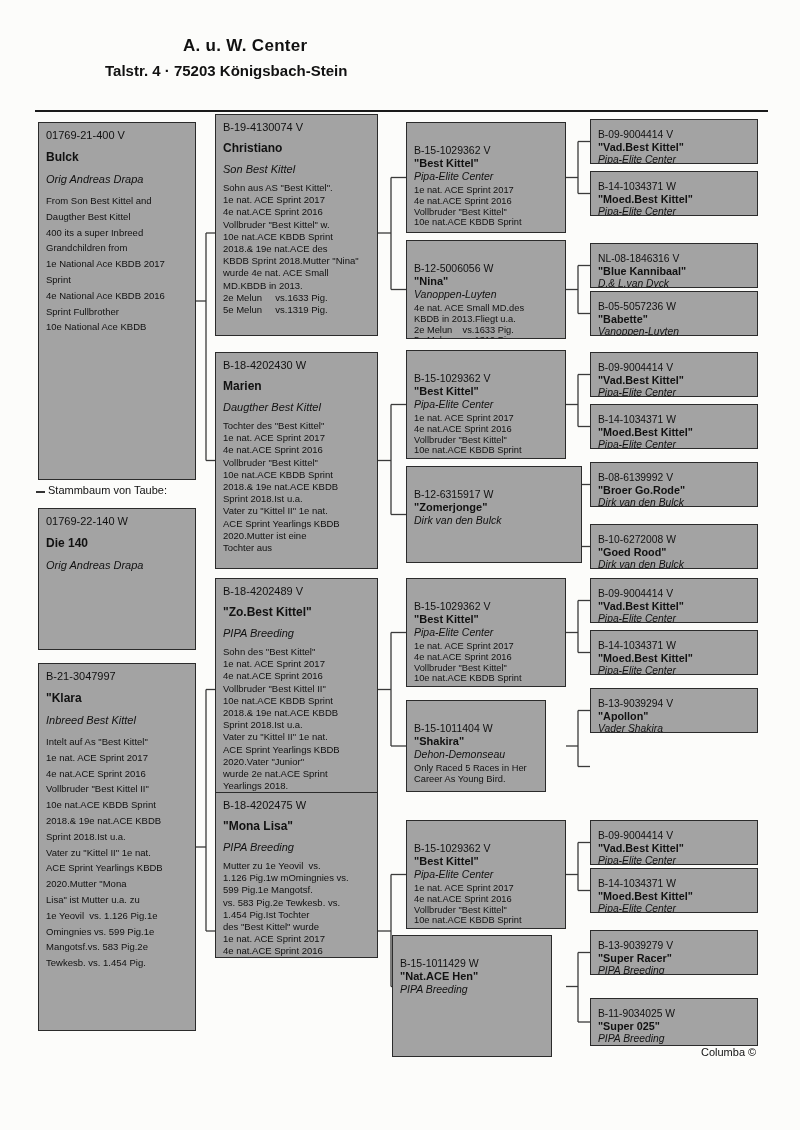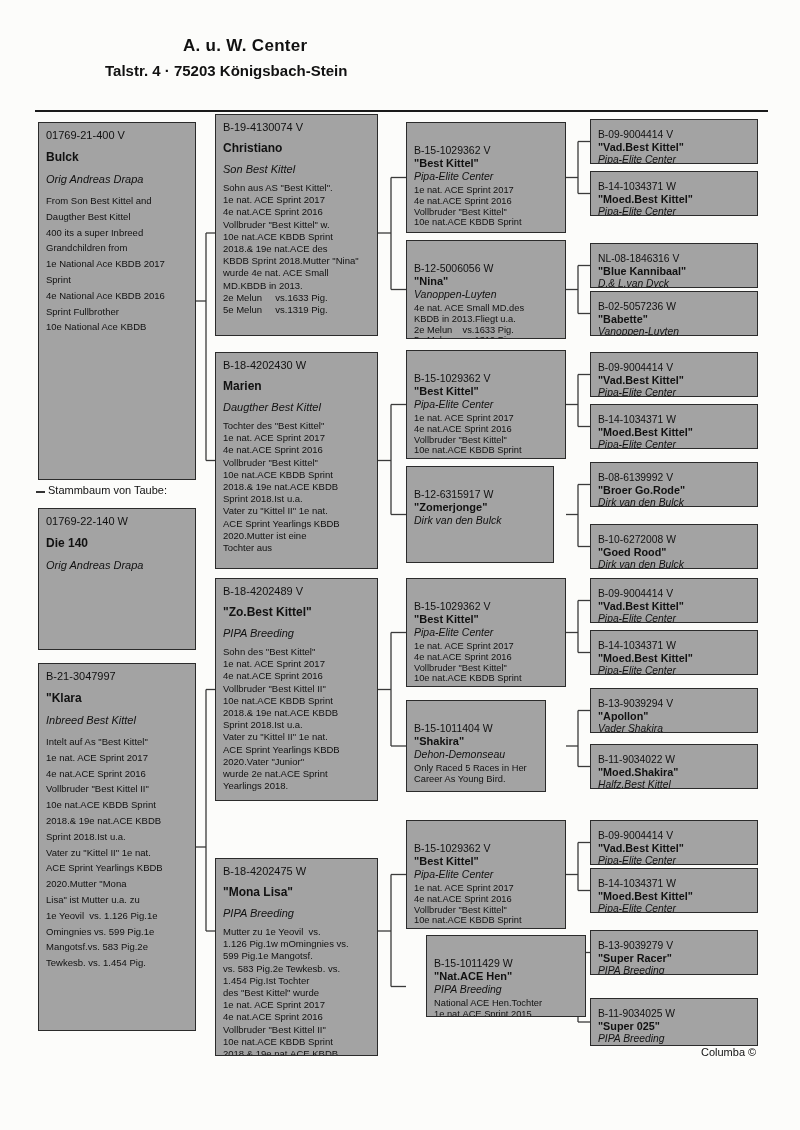--- a/index.html
+++ b/index.html
@@ -182,21 +182,21 @@
 Vollbruder "Best Kittel II"
 10e nat.ACE KBDB Sprint
 2018.&amp; 19e nat.ACE KBDB
 Sprint 2018.Ist u.a.
 Vater zu "Kittel II" 1e nat.
 ACE Sprint Yearlings KBDB
 2020.Vater "Junior"
 wurde 2e nat.ACE Sprint
 Yearlings 2018.</div>
   </div>
-  <div class="bx g2" id="bx-c2-3" style="left:215px;top:858px;width:163px;height:198px">
+  <div class="bx g2" id="bx-c2-3" style="left:215px;top:792px;width:163px;height:166px">
     <div class="ring">B-18-4202475 W</div>
     <div class="bname">"Mona Lisa"</div>
     <div class="strain">PIPA Breeding</div>
     <div class="bbody">Mutter zu 1e Yeovil  vs.
 1.126 Pig.1w mOmingnies vs.
 599 Pig.1e Mangotsf.
 vs. 583 Pig.2e Tewkesb. vs.
 1.454 Pig.Ist Tochter
 des "Best Kittel" wurde
 1e nat. ACE Sprint 2017
@@ -227,21 +227,21 @@
   </div>
   <div class="bx g3" id="bx-c3-2" style="left:406px;top:350px;width:160px;height:109px">
     <div class="ring">B-15-1029362 V</div>
     <div class="bname">"Best Kittel"</div>
     <div class="strain">Pipa-Elite Center</div>
     <div class="bbody">1e nat. ACE Sprint 2017
 4e nat.ACE Sprint 2016
 Vollbruder "Best Kittel"
 10e nat.ACE KBDB Sprint</div>
   </div>
-  <div class="bx g3" id="bx-c3-3" style="left:406px;top:466px;width:148px;height:97px">
+  <div class="bx g3" id="bx-c3-3" style="left:406px;top:466px;width:176px;height:97px">
     <div class="ring">B-12-6315917 W</div>
     <div class="bname">"Zomerjonge"</div>
     <div class="strain">Dirk van den Bulck</div>
   </div>
   <div class="bx g3" id="bx-c3-4" style="left:406px;top:578px;width:160px;height:109px">
     <div class="ring">B-15-1029362 V</div>
     <div class="bname">"Best Kittel"</div>
     <div class="strain">Pipa-Elite Center</div>
     <div class="bbody">1e nat. ACE Sprint 2017
 4e nat.ACE Sprint 2016
@@ -257,47 +257,43 @@
   </div>
   <div class="bx g3" id="bx-c3-6" style="left:406px;top:820px;width:160px;height:109px">
     <div class="ring">B-15-1029362 V</div>
     <div class="bname">"Best Kittel"</div>
     <div class="strain">Pipa-Elite Center</div>
     <div class="bbody">1e nat. ACE Sprint 2017
 4e nat.ACE Sprint 2016
 Vollbruder "Best Kittel"
 10e nat.ACE KBDB Sprint</div>
   </div>
-  <div class="bx g3" id="bx-c3-7" style="left:426px;top:935px;width:160px;height:82px">
+  <div class="bx g3" id="bx-c3-7" style="left:392px;top:935px;width:160px;height:122px">
     <div class="ring">B-15-1011429 W</div>
     <div class="bname">"Nat.ACE  Hen"</div>
     <div class="strain">PIPA Breeding</div>
-    <div class="bbody">National ACE Hen.Tochter
-1e nat.ACE Sprint 2015
-des KBDB.Halbschwester
-6e nat. ACE KBDB Sprint</div>
   </div>
 
   <div class="bx g4" id="bx-c4-0" style="left:590px;top:119px;width:168px;height:45px">
     <div class="ring">B-09-9004414 V</div>
     <div class="bname">"Vad.Best Kittel"</div>
     <div class="strain">Pipa-Elite Center</div>
   </div>
   <div class="bx g4" id="bx-c4-1" style="left:590px;top:171px;width:168px;height:45px">
     <div class="ring">B-14-1034371 W</div>
     <div class="bname">"Moed.Best Kittel"</div>
     <div class="strain">Pipa-Elite Center</div>
   </div>
   <div class="bx g4" id="bx-c4-2" style="left:590px;top:243px;width:168px;height:45px">
     <div class="ring">NL-08-1846316 V</div>
     <div class="bname">"Blue Kannibaal"</div>
     <div class="strain">D.&amp; L.van Dyck</div>
   </div>
   <div class="bx g4" id="bx-c4-3" style="left:590px;top:291px;width:168px;height:45px">
-    <div class="ring">B-02-5057236 W</div>
+    <div class="ring">B-05-5057236 W</div>
     <div class="bname">"Babette"</div>
     <div class="strain">Vanoppen-Luyten</div>
   </div>
   <div class="bx g4" id="bx-c4-4" style="left:590px;top:352px;width:168px;height:45px">
     <div class="ring">B-09-9004414 V</div>
     <div class="bname">"Vad.Best Kittel"</div>
     <div class="strain">Pipa-Elite Center</div>
   </div>
   <div class="bx g4" id="bx-c4-5" style="left:590px;top:404px;width:168px;height:45px">
     <div class="ring">B-14-1034371 W</div>
@@ -322,25 +318,20 @@
   <div class="bx g4" id="bx-c4-9" style="left:590px;top:630px;width:168px;height:45px">
     <div class="ring">B-14-1034371 W</div>
     <div class="bname">"Moed.Best Kittel"</div>
     <div class="strain">Pipa-Elite Center</div>
   </div>
   <div class="bx g4" id="bx-c4-10" style="left:590px;top:688px;width:168px;height:45px">
     <div class="ring">B-13-9039294 V</div>
     <div class="bname">"Apollon"</div>
     <div class="strain">Vader Shakira</div>
   </div>
-  <div class="bx g4" id="bx-c4-11" style="left:590px;top:744px;width:168px;height:45px">
-    <div class="ring">B-11-9034022 W</div>
-    <div class="bname">"Moed.Shakira"</div>
-    <div class="strain">Halfz.Best Kittel</div>
-  </div>
   <div class="bx g4" id="bx-c4-12" style="left:590px;top:820px;width:168px;height:45px">
     <div class="ring">B-09-9004414 V</div>
     <div class="bname">"Vad.Best Kittel"</div>
     <div class="strain">Pipa-Elite Center</div>
   </div>
   <div class="bx g4" id="bx-c4-13" style="left:590px;top:868px;width:168px;height:45px">
     <div class="ring">B-14-1034371 W</div>
     <div class="bname">"Moed.Best Kittel"</div>
     <div class="strain">Pipa-Elite Center</div>
   </div>

